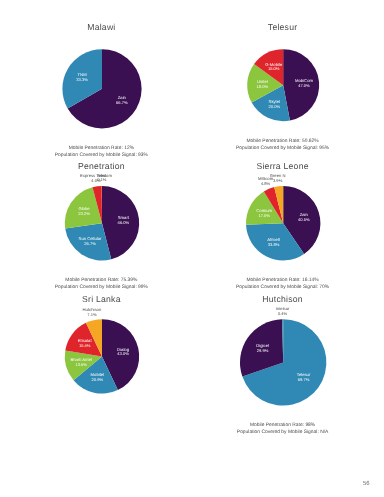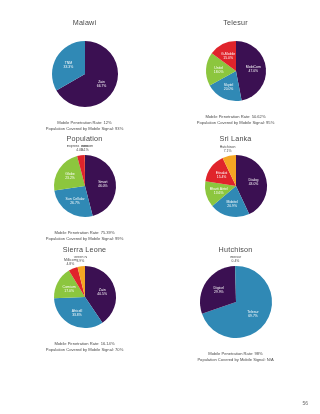--- a/index.html
+++ b/index.html
@@ -104,21 +104,21 @@
             <text x="32.100565304531884" y="24.496486479122403" class="slice-label"><tspan x="32.100565304531884" dy="-1.9">G-Mobile</tspan><tspan x="32.100565304531884" dy="4.0" class="pct">15.0%</tspan></text>
           </svg>
         </div>
       <div class="footnotes">
         <div>Mobile Penetration Rate: 50.62%</div>
         <div>Population Covered by Mobile Signal: 95%</div>
       </div>
     </div>
 
     <div class="cell">
-      <div class="chart-title">Population</div>
+      <div class="chart-title">Penetration</div>
       <div class="pie-wrap">
           <svg width="82" height="82" viewBox="0 0 82 82" class="pie-svg">
             <path d="M 41 41 L 41 10 A 31 31 0 0 1 48.709386502110505 71.02607799498756 Z" fill="#3b1052"></path>
             <path d="M 41 41 L 48.709386502110505 71.02607799498756 A 31 31 0 0 1 10.32314032331782 45.4643342591198 Z" fill="#3089b5"></path>
             <path d="M 41 41 L 10.32314032331782 45.4643342591198 A 31 31 0 0 1 33.10210750381515 11.022953879364515 Z" fill="#8cc63e"></path>
             <path d="M 41 41 L 33.10210750381515 11.022953879364515 A 31 31 0 0 1 40.80522253706765 10.00061191345975 Z" fill="#e0242b"></path>
             <path d="M 41 41 L 40.80522253706765 10.00061191345975 A 31 31 0 0 1 40.99999999999999 10 Z" fill="#f5a623"></path>
             <text x="58.83822232963431" y="38.74650846051381" class="slice-label"><tspan x="58.83822232963431" dy="-1.9">Smart</tspan><tspan x="58.83822232963431" dy="4.0" class="pct">46.0%</tspan></text>
             <text x="31.034342652314244" y="55.965496103655134" class="slice-label"><tspan x="31.034342652314244" dy="-1.9">Sun Cellular</tspan><tspan x="31.034342652314244" dy="4.0" class="pct">26.7%</tspan></text>
             <text x="26.003269763635185" y="31.081407246100817" class="slice-label"><tspan x="26.003269763635185" dy="-1.9">Globe</tspan><tspan x="26.003269763635185" dy="4.0" class="pct">23.2%</tspan></text>
@@ -126,20 +126,42 @@
             <text x="40.88061967553658" y="3.000187522329391" class="slice-label dark"><tspan x="40.88061967553658" dy="-1.9">Next</tspan><tspan x="40.88061967553658" dy="4.0" class="pct">0.1%</tspan></text>
           </svg>
         </div>
       <div class="footnotes">
         <div>Mobile Penetration Rate: 75.39%</div>
         <div>Population Covered by Mobile Signal: 99%</div>
       </div>
     </div>
 
     <div class="cell">
+      <div class="chart-title">Sierra Leone</div>
+      <div class="pie-wrap">
+          <svg width="82" height="82" viewBox="0 0 82 82" class="pie-svg">
+            <path d="M 41 41 L 41 10 A 31 31 0 0 1 58.424584713416046 66.63949780251141 Z" fill="#3b1052"></path>
+            <path d="M 41 41 L 58.424584713416046 66.63949780251141 A 31 31 0 0 1 10.029979024978132 42.36301166785381 Z" fill="#3089b5"></path>
+            <path d="M 41 41 L 10.029979024978132 42.36301166785381 A 31 31 0 0 1 24.885662378758006 14.517399617321846 Z" fill="#8cc63e"></path>
+            <path d="M 41 41 L 24.885662378758006 14.517399617321846 A 31 31 0 0 1 33.479423845342396 10.926075508806715 Z" fill="#e0242b"></path>
+            <path d="M 41 41 L 33.479423845342396 10.926075508806715 A 31 31 0 0 1 41.00000000000002 10 Z" fill="#f5a623"></path>
+            <text x="58.18515840607398" y="35.71315495232318" class="slice-label"><tspan x="58.18515840607398" dy="-1.9">Zain</tspan><tspan x="58.18515840607398" dy="4.0" class="pct">40.5%</tspan></text>
+            <text x="32.93806977470122" y="57.07126880623972" class="slice-label"><tspan x="32.93806977470122" dy="-1.9">Africell</tspan><tspan x="32.93806977470122" dy="4.0" class="pct">33.8%</tspan></text>
+            <text x="25.13640374869955" y="32.53674329966731" class="slice-label"><tspan x="25.13640374869955" dy="-1.9">Comium</tspan><tspan x="25.13640374869955" dy="4.0" class="pct">17.0%</tspan></text>
+            <text x="26.347808293458918" y="5.938435884935643" class="slice-label dark"><tspan x="26.347808293458918" dy="-1.9">Millicom</tspan><tspan x="26.347808293458918" dy="4.0" class="pct">4.8%</tspan></text>
+            <text x="36.355799602284215" y="3.2848650716207004" class="slice-label dark"><tspan x="36.355799602284215" dy="-1.9">Green N</tspan><tspan x="36.355799602284215" dy="4.0" class="pct">3.9%</tspan></text>
+          </svg>
+        </div>
+      <div class="footnotes">
+        <div>Mobile Penetration Rate: 16.14%</div>
+        <div>Population Covered by Mobile Signal: 70%</div>
+      </div>
+    </div>
+
+    <div class="cell">
       <div class="chart-title">Sri Lanka</div>
       <div class="pie-wrap">
           <svg width="82" height="82" viewBox="0 0 82 82" class="pie-svg">
             <path d="M 41 41 L 41 10 A 31 31 0 0 1 54.19915803851725 69.04963862644661 Z" fill="#3b1052"></path>
             <path d="M 41 41 L 54.19915803851725 69.04963862644661 A 31 31 0 0 1 17.23871678891015 60.90983224847411 Z" fill="#3089b5"></path>
             <path d="M 41 41 L 17.23871678891015 60.90983224847411 A 31 31 0 0 1 10.38166144155073 36.15053158375285 Z" fill="#8cc63e"></path>
             <path d="M 41 41 L 10.38166144155073 36.15053158375285 A 31 31 0 0 1 27.624862583890273 13.033847259585713 Z" fill="#e0242b"></path>
             <path d="M 41 41 L 27.624862583890273 13.033847259585713 A 31 31 0 0 1 40.99999999999999 10 Z" fill="#f5a623"></path>
             <text x="58.546983379658684" y="37.07778451969017" class="slice-label"><tspan x="58.546983379658684" dy="-1.9">Dialog</tspan><tspan x="58.546983379658684" dy="4.0" class="pct">43.0%</tspan></text>
             <text x="37.1329292584323" y="58.55921877190757" class="slice-label"><tspan x="37.1329292584323" dy="-1.9">Mobitel</tspan><tspan x="37.1329292584323" dy="4.0" class="pct">20.9%</tspan></text>
@@ -148,42 +170,20 @@
             <text x="32.59409247397059" y="3.9413880634495158" class="slice-label dark"><tspan x="32.59409247397059" dy="-1.9">Hutchison</tspan><tspan x="32.59409247397059" dy="4.0" class="pct">7.1%</tspan></text>
           </svg>
         </div>
       <div class="footnotes">
         <div></div>
         <div></div>
       </div>
     </div>
 
     <div class="cell">
-      <div class="chart-title">Sierra Leone</div>
-      <div class="pie-wrap">
-          <svg width="82" height="82" viewBox="0 0 82 82" class="pie-svg">
-            <path d="M 41 41 L 41 10 A 31 31 0 0 1 58.424584713416046 66.63949780251141 Z" fill="#3b1052"></path>
-            <path d="M 41 41 L 58.424584713416046 66.63949780251141 A 31 31 0 0 1 10.029979024978132 42.36301166785381 Z" fill="#3089b5"></path>
-            <path d="M 41 41 L 10.029979024978132 42.36301166785381 A 31 31 0 0 1 24.885662378758006 14.517399617321846 Z" fill="#8cc63e"></path>
-            <path d="M 41 41 L 24.885662378758006 14.517399617321846 A 31 31 0 0 1 33.479423845342396 10.926075508806715 Z" fill="#e0242b"></path>
-            <path d="M 41 41 L 33.479423845342396 10.926075508806715 A 31 31 0 0 1 41.00000000000002 10 Z" fill="#f5a623"></path>
-            <text x="58.18515840607398" y="35.71315495232318" class="slice-label"><tspan x="58.18515840607398" dy="-1.9">Zain</tspan><tspan x="58.18515840607398" dy="4.0" class="pct">40.5%</tspan></text>
-            <text x="32.93806977470122" y="57.07126880623972" class="slice-label"><tspan x="32.93806977470122" dy="-1.9">Africell</tspan><tspan x="32.93806977470122" dy="4.0" class="pct">33.8%</tspan></text>
-            <text x="25.13640374869955" y="32.53674329966731" class="slice-label"><tspan x="25.13640374869955" dy="-1.9">Comium</tspan><tspan x="25.13640374869955" dy="4.0" class="pct">17.0%</tspan></text>
-            <text x="26.347808293458918" y="5.938435884935643" class="slice-label dark"><tspan x="26.347808293458918" dy="-1.9">Millicom</tspan><tspan x="26.347808293458918" dy="4.0" class="pct">4.8%</tspan></text>
-            <text x="36.355799602284215" y="3.2848650716207004" class="slice-label dark"><tspan x="36.355799602284215" dy="-1.9">Green N</tspan><tspan x="36.355799602284215" dy="4.0" class="pct">3.9%</tspan></text>
-          </svg>
-        </div>
-      <div class="footnotes">
-        <div>Mobile Penetration Rate: 16.14%</div>
-        <div>Population Covered by Mobile Signal: 70%</div>
-      </div>
-    </div>
-
-    <div class="cell">
       <div class="chart-title">Hutchison</div>
       <div class="pie-wrap">
           <svg width="92" height="92" viewBox="0 0 92 92" class="pie-svg">
             <path d="M 46 46 L 46 10 A 36 36 0 1 1 11.97772929352702 57.76796906757792 Z" fill="#3089b5"></path>
             <path d="M 46 46 L 11.97772929352702 57.76796906757792 A 36 36 0 0 1 45.095316564039834 10.0113691858012 Z" fill="#3b1052"></path>
             <path d="M 46 46 L 45.095316564039834 10.0113691858012 A 36 36 0 0 1 45.99999999999999 10 Z" fill="#2e8ea8"></path>
             <text x="63.007192781232234" y="58.11320740770182" class="slice-label"><tspan x="63.007192781232234" dy="-1.9">Telesur</tspan><tspan x="63.007192781232234" dy="4.0" class="pct">69.7%</tspan></text>
             <text x="28.84193498781416" y="34.101462063026226" class="slice-label"><tspan x="28.84193498781416" dy="-1.9">Digicel</tspan><tspan x="28.84193498781416" dy="4.0" class="pct">29.9%</tspan></text>
             <text x="45.459660285015865" y="3.0033950992359095" class="slice-label dark"><tspan x="45.459660285015865" dy="-1.9">Intelsur</tspan><tspan x="45.459660285015865" dy="4.0" class="pct">0.4%</tspan></text>
           </svg>

